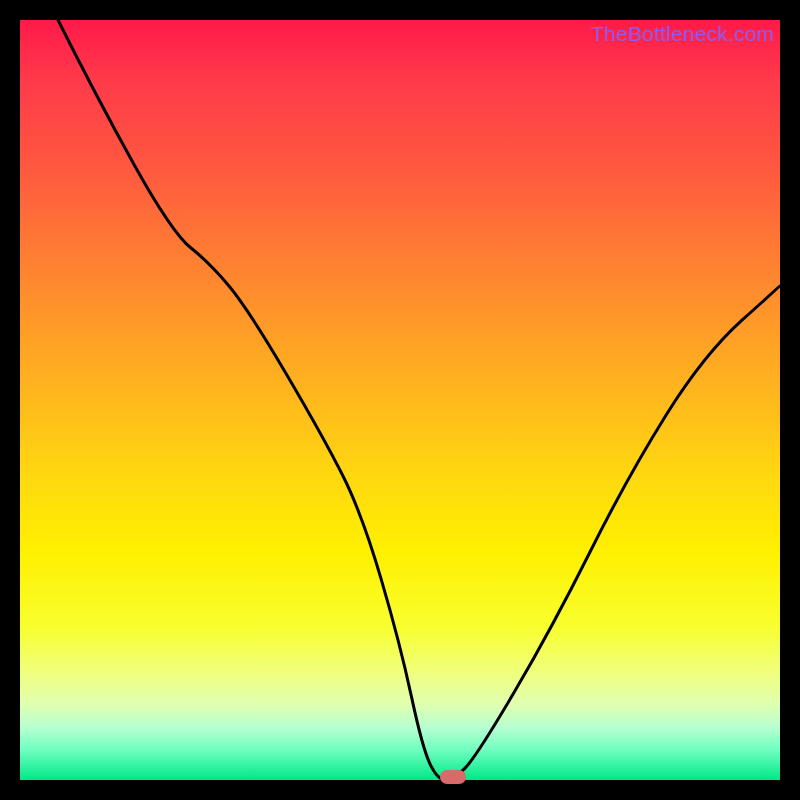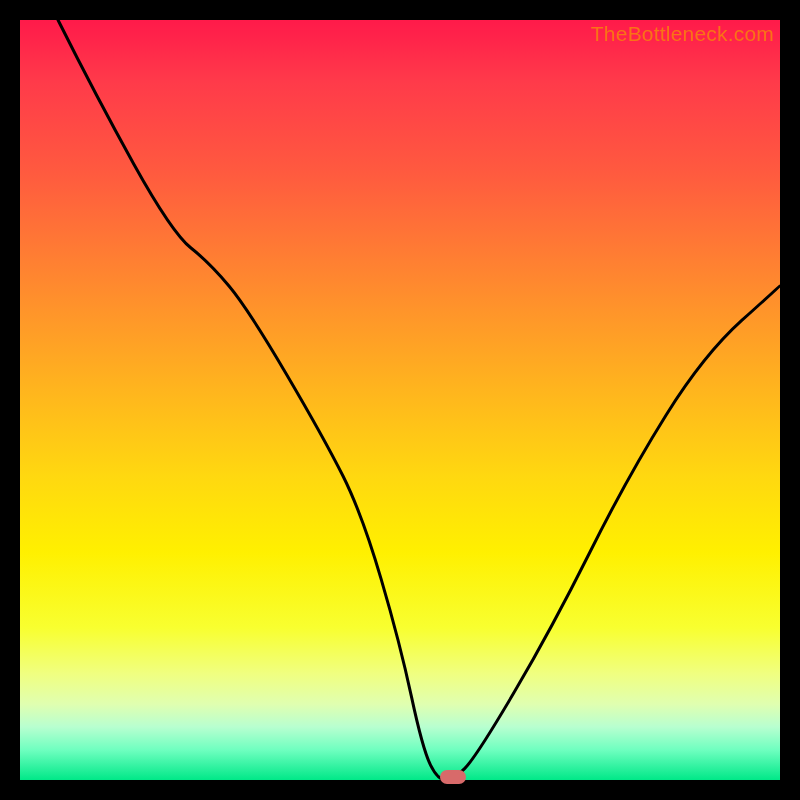--- a/index.html
+++ b/index.html
@@ -39,21 +39,21 @@
       #e0ffb0 90%,
       #b8ffd0 93%,
       #70ffc0 96%,
       #00e888 100%
     );
   }
   .watermark {
     position: absolute;
     top: 22px;
     right: 26px;
-    color: #f97316;
+    color: #8b5cf6;
     font-size: 21px;
     font-weight: 400;
     letter-spacing: 0.2px;
     user-select: none;
   }
   svg.curve {
     position: absolute;
     left: 20px;
     top: 20px;
     width: 760px;

